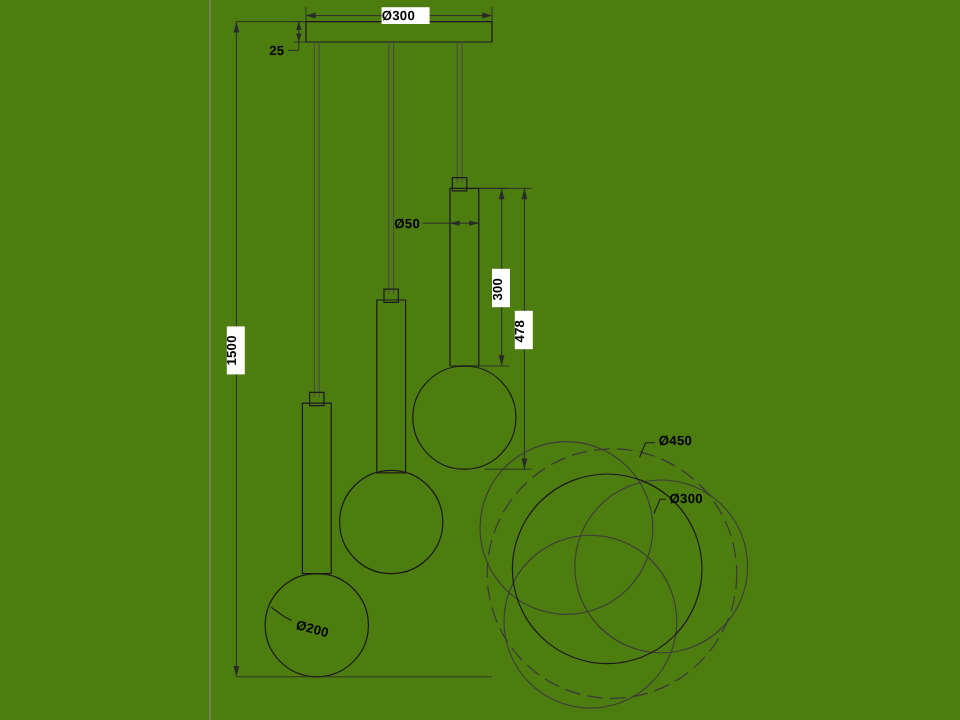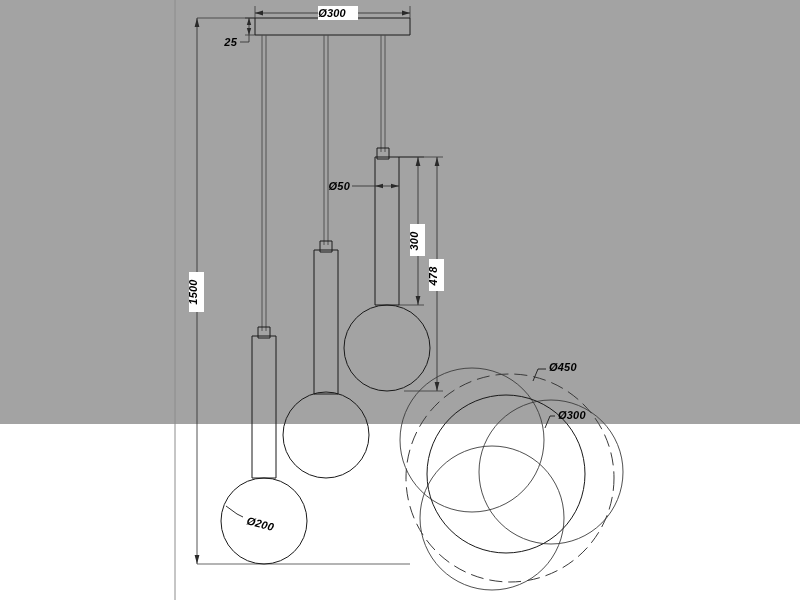--- a/index.html
+++ b/index.html
@@ -9,23 +9,22 @@
   }
   body {
     width: 800px;
     height: 600px;
     font-family: "Liberation Sans", sans-serif;
     overflow: hidden;
   }
   #drawing-root {
     position: relative;
     width: 800px;
-    height: 424px;
-    background: #a3a3a3;
-    font-style: italic;
+    height: 600px;
+    background: #4d7c0f;
   }
   svg#technical-drawing {
     display: block;
     width: 800px;
     height: 600px;
   }
   .geom {
     fill: none;
     stroke: #1a1a1a;
     stroke-width: 1;

